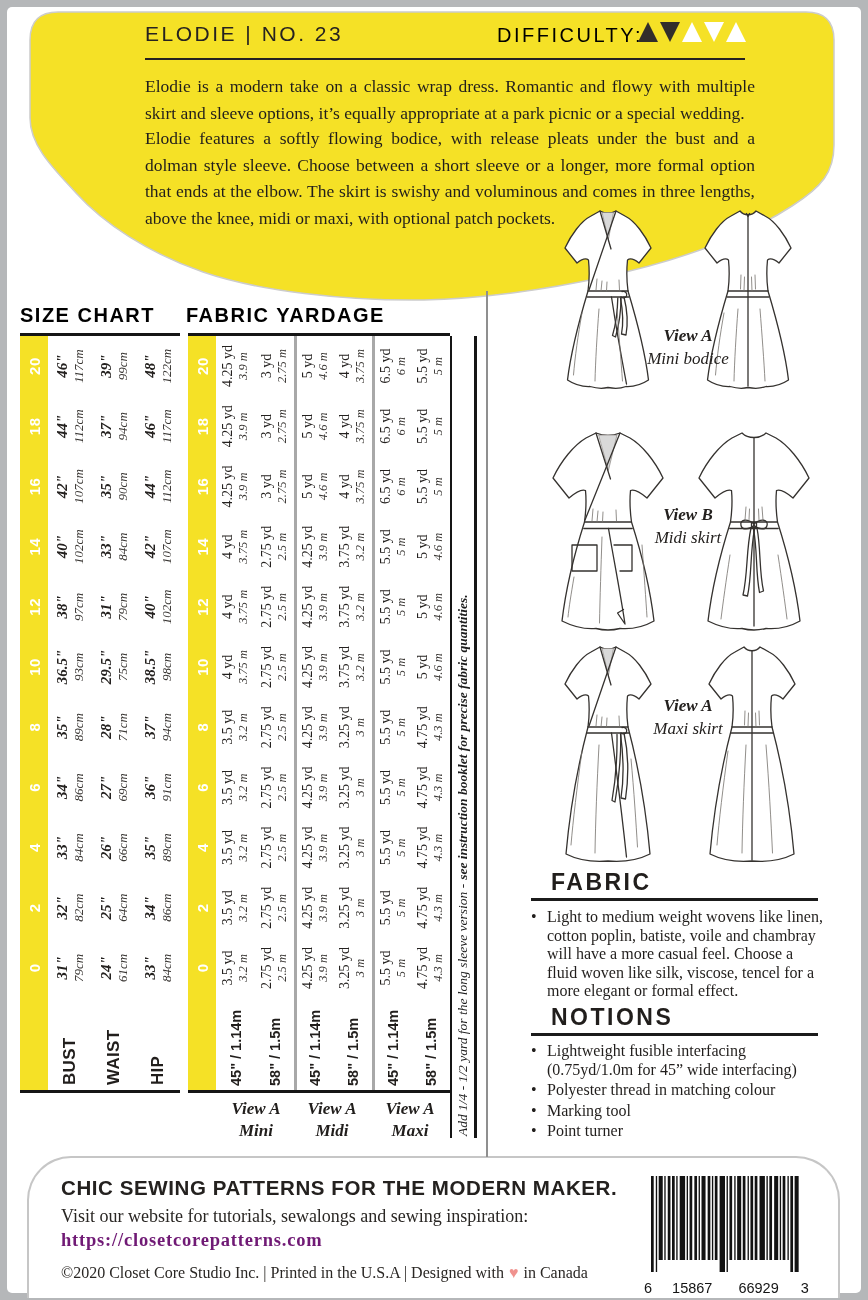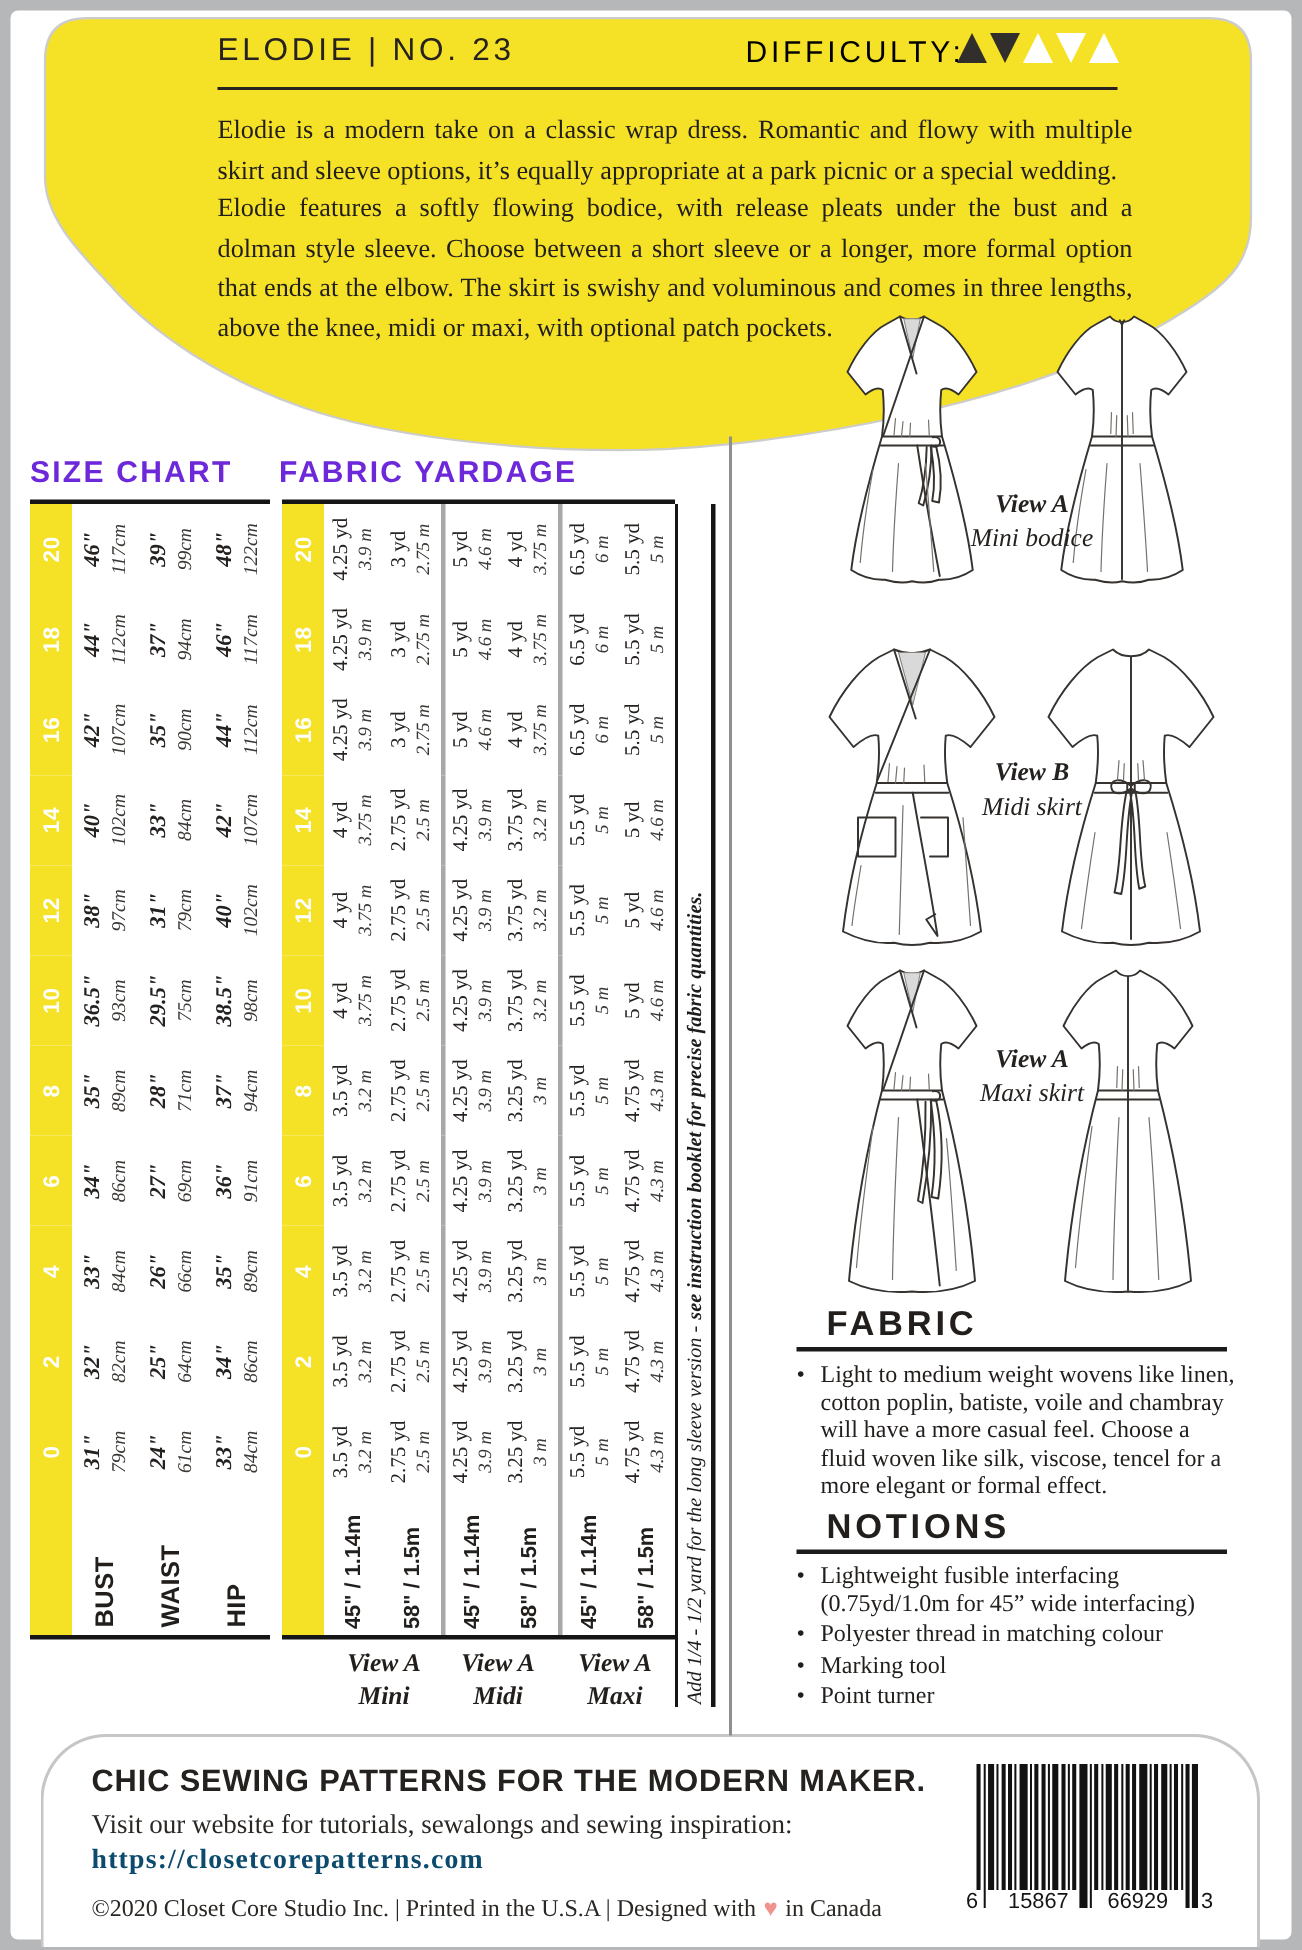--- a/index.html
+++ b/index.html
@@ -15,21 +15,21 @@
   .difficulty-tris{left:638px;top:22px;display:flex;gap:2px;}
   .tri{width:0;height:0;border-left:10.5px solid transparent;border-right:10.5px solid transparent;}
   .tri.up.fill{border-bottom:20px solid #322e2b;} .tri.down.fill{border-top:20px solid #322e2b;}
   .tri.up.empty{border-bottom:20px solid #ffffff;} .tri.down.empty{border-top:20px solid #ffffff;}
   .title-rule{left:145px;top:58px;width:600px;height:2px;background:#262220;}
   .flap-para{left:145px;width:610px;font-family:"Liberation Serif",serif;font-size:17.5px;
     line-height:26.5px;text-align:justify;color:#211e1c;}
   #para1{top:73px;} #para2{top:125px;}
 
   
-  .tbl-header{top:304px;font-weight:700;font-size:20px;letter-spacing:1.5px;color:#6d28d9;z-index:3;}
+  .tbl-header{top:304px;font-weight:700;font-size:20px;letter-spacing:1.5px;color:#000000;z-index:3;}
   #size-chart-title{left:20px;} #yardage-title{left:186px;}
 
   
   .rot-wrap{position:absolute;z-index:3;}
   .rot-inner{transform-origin:0 0;}
   #size-wrap{left:20px;top:333px;width:160px;height:760px;}
   #size-inner{width:760px;height:160px;transform:rotate(-90deg) translateX(-760px);}
   #yard-wrap{left:188px;top:333px;width:262px;height:760px;}
   #yard-inner{width:760px;height:262px;transform:rotate(-90deg) translateX(-760px);}
   #note-wrap{left:450px;top:338px;width:22px;height:800px;}
@@ -81,28 +81,28 @@
   .bullet-item{display:flex;margin-bottom:2px;}
   .bullet-mark{width:16px;flex:0 0 16px;}
   .bullet-body{flex:1;}
 
   
   #footer-outline{left:27px;top:1156px;width:809px;height:140px;border:2px solid #c6c6c6;border-bottom:none;
     border-radius:44px 44px 0 0;z-index:1;background:#fff;}
   .footer-item{z-index:2;}
   #tagline{left:61px;top:1176px;font-weight:700;font-size:20.5px;letter-spacing:.6px;color:#24211f;}
   #visit-line{left:61px;top:1206px;font-family:"Liberation Serif",serif;font-size:18px;color:#2a2724;}
-  #url-line{left:61px;top:1230px;font-family:"Liberation Serif",serif;font-weight:700;font-size:18.5px;letter-spacing:.8px;color:#0c4a6e;}
+  #url-line{left:61px;top:1230px;font-family:"Liberation Serif",serif;font-weight:700;font-size:18.5px;letter-spacing:.8px;color:#701a75;}
   #copyright-line{left:61px;top:1264px;font-family:"Liberation Serif",serif;font-size:16px;color:#2a2724;}
   #copyright-line .heart{color:#f0928e;margin:0 5px;}
   #barcode{left:648px;top:1176px;width:164px;height:108px;}
   #barcode-digits{position:absolute;left:0;top:84px;width:164px;display:flex;align-items:flex-end;
     font-size:14.5px;color:#141414;font-family:"Liberation Sans",sans-serif;}
   #barcode-digits span{background:#fff;padding:0 2px;}
-  .bd-left{margin-left:-6px;} .bd-g1{margin-left:16px;} .bd-g2{margin-left:22px;text-align:right;} .bd-right{margin-left:18px;}
+  .bd-left{margin-left:-6px;} .bd-g1{margin-left:16px;margin-top:20px;} .bd-g2{margin-left:22px;text-align:right;} .bd-right{margin-left:18px;}
 </style>
 </head>
 <body>
 
 <div class="page"></div>
 
 <svg id="flap-svg" class="abs" width="868" height="320" viewBox="0 0 868 320">
   <path d="M 30 118 L 30 40 Q 30 12 58 12 L 806 12 Q 834 12 834 40 L 834 145
            C 834 172 822 187 792 206 C 746 236 682 260 604 277
            C 545 290 478 299 424 300 C 345 301 258 291 203 272

